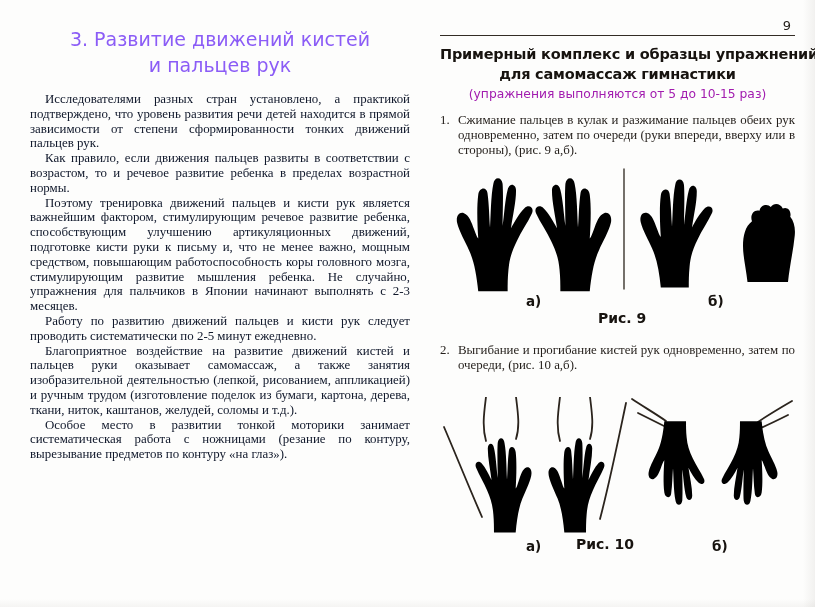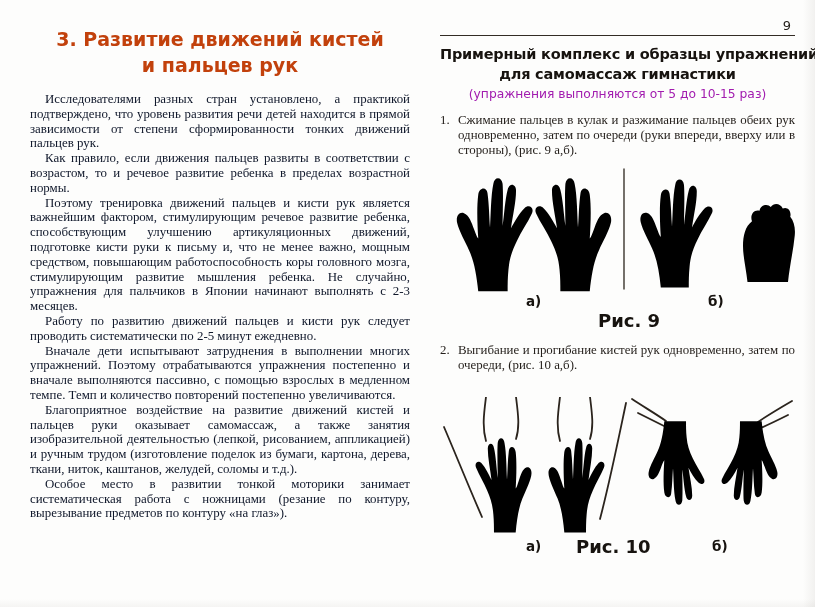--- a/index.html
+++ b/index.html
@@ -12,22 +12,22 @@
   }
   .spread{position:relative;width:815px;height:607px;background:#fdfdfc;}
   .edge-right{position:absolute;right:0;top:0;width:12px;height:100%;
     background:linear-gradient(to right, rgba(0,0,0,0), rgba(90,80,70,0.07));}
   .edge-bottom{position:absolute;left:0;bottom:0;width:100%;height:8px;
     background:linear-gradient(to bottom, rgba(0,0,0,0), rgba(90,80,70,0.05));}
 
   
   .page-left{position:absolute;left:30px;top:26px;width:380px;}
   .chapter-title{
-    font-family:"DejaVu Sans", sans-serif;font-weight:bold;
-    font-size:19px;line-height:26px;text-align:center;color:#c2410c;
+    font-family:"DejaVu Sans", sans-serif;font-weight:normal;
+    font-size:19px;line-height:26px;text-align:center;color:#8b5cf6;
     margin-bottom:14px;white-space:nowrap;
   }
   .body-par{
     font-size:12.9px;line-height:14.8px;text-align:justify;
     text-indent:15px;margin:0;color:#0f172a;
   }
 
   
   .page-right{position:absolute;left:440px;top:16px;width:355px;}
   .pagenum-row{height:18px;position:relative;}
@@ -56,21 +56,21 @@
   svg.figsvg path, svg.figsvg line{stroke:#2b241d;stroke-width:2.4;fill:none;
     stroke-linecap:round;stroke-linejoin:round;}
   svg.figsvg line.divider{stroke:#3a342d;stroke-width:1.4;}
   svg.figsvg path.thin{stroke-width:1.8;}
   .fig-label{
     position:absolute;font-family:"DejaVu Sans", sans-serif;font-weight:bold;
     font-size:13.5px;color:#17130f;
   }
   .fig-caption{
     position:absolute;font-family:"DejaVu Sans", sans-serif;font-weight:bold;
-    font-size:18px;color:#17130f;
+    font-size:14px;color:#17130f;
   }
 </style>
 </head>
 <body>
 
 <div class="spread">
 
   <svg width="0" height="0" style="position:absolute" aria-hidden="true">
     <defs>
       <g id="hand-open">
@@ -94,21 +94,20 @@
 
   <div class="page-left">
     <div class="chapter-title">
       <div>3. Развитие движений кистей</div>
       <div>и пальцев рук</div>
     </div>
     <p class="body-par">Исследователями разных стран установлено, а практикой подтверждено, что уровень развития речи детей находится в прямой зависимости от степени сформированности тонких движений пальцев рук.</p>
     <p class="body-par">Как правило, если движения пальцев развиты в соответствии с возрастом, то и речевое развитие ребенка в пределах возрастной нормы.</p>
     <p class="body-par">Поэтому тренировка движений пальцев и кисти рук является важнейшим фактором, стимулирующим речевое развитие ребенка, способствующим улучшению артикуляционных движений, подготовке кисти руки к письму и, что не менее важно, мощным средством, повышающим работоспособность коры головного мозга, стимулирующим развитие мышления ребенка. Не случайно, упражнения для пальчиков в Японии начинают выполнять с 2-3 месяцев.</p>
     <p class="body-par">Работу по развитию движений пальцев и кисти рук следует проводить систематически по 2-5 минут ежедневно.</p>
-    <p class="body-par">Вначале дети испытывают затруднения в выполнении многих упражнений. Поэтому отрабатываются упражнения постепенно и вначале выполняются пассивно, с помощью взрослых в медленном темпе. Темп и количество повторений постепенно увеличиваются.</p>
     <p class="body-par">Благоприятное воздействие на развитие движений кистей и пальцев руки оказывает самомассаж, а также занятия изобразительной деятельностью (лепкой, рисованием, аппликацией) и ручным трудом (изготовление поделок из бумаги, картона, дерева, ткани, ниток, каштанов, желудей, соломы и т.д.).</p>
     <p class="body-par">Особое место в развитии тонкой моторики занимает систематическая работа с ножницами (резание по контуру, вырезывание предметов по контуру «на глаз»).</p>
   </div>
 
   <div class="page-right">
     <div class="pagenum-row">
       <span class="pagenum">9</span>
     </div>
     <div class="header-rule"></div>
 

